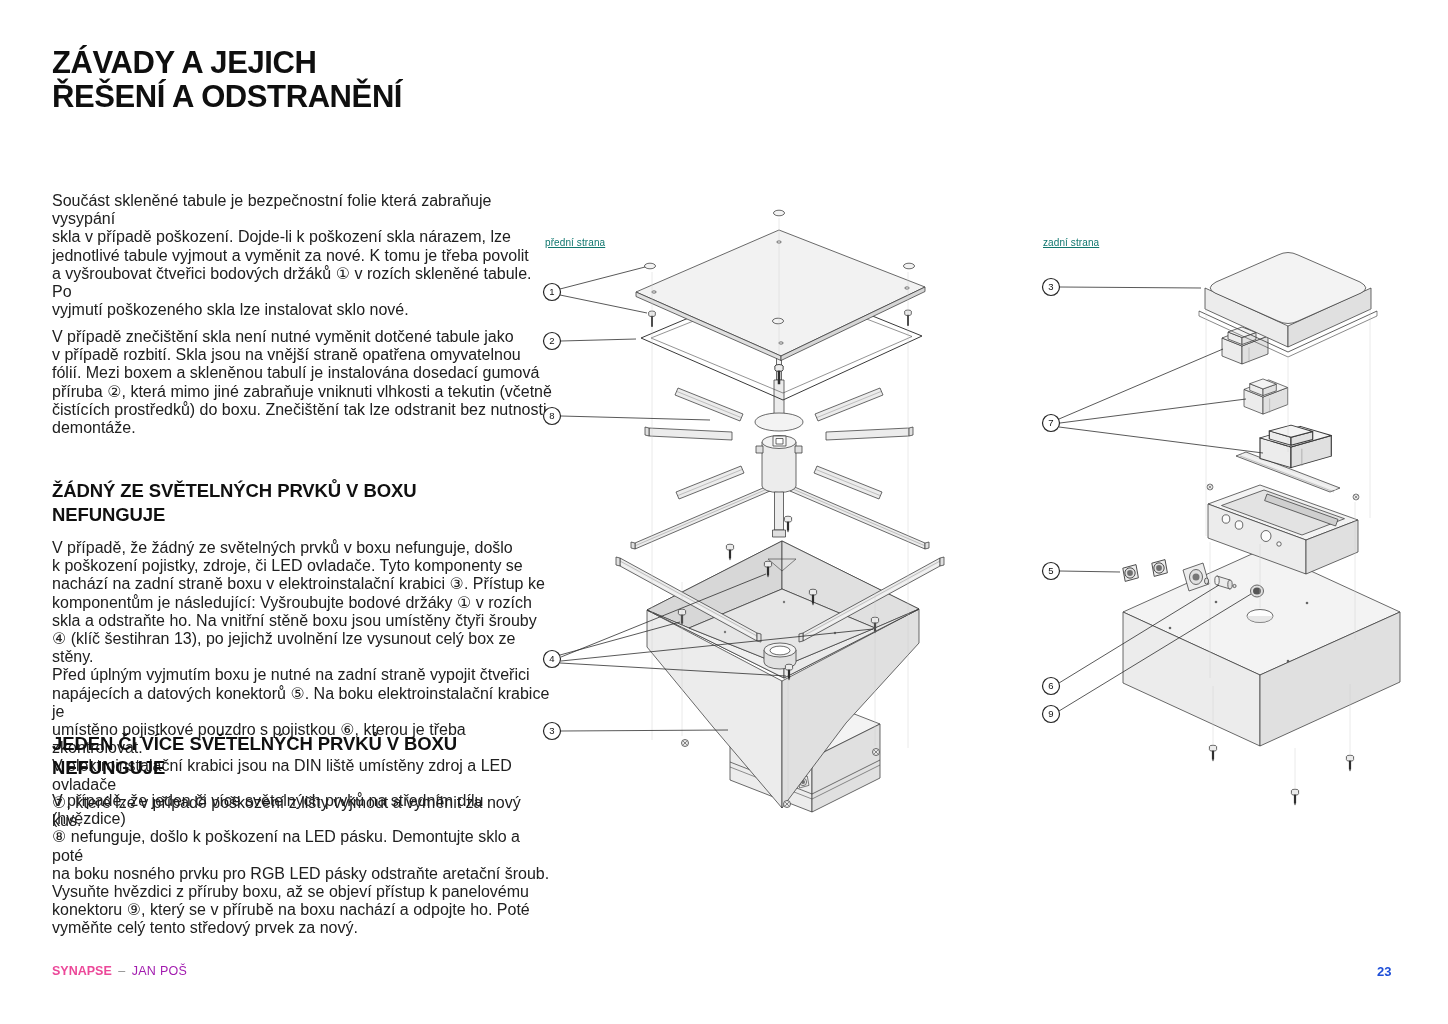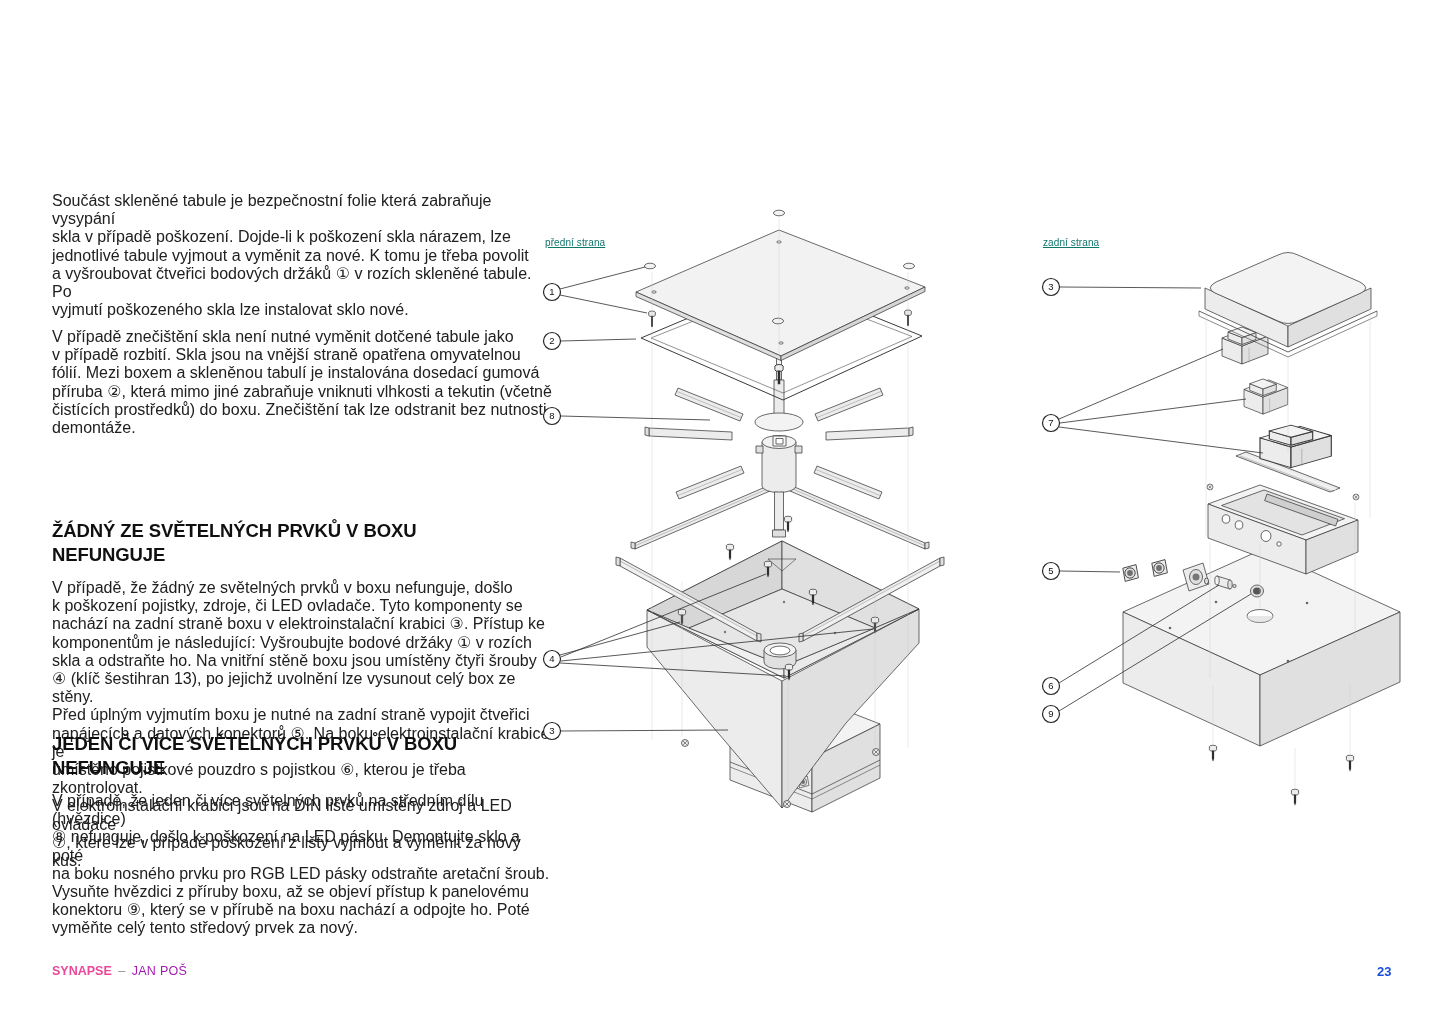--- a/index.html
+++ b/index.html
@@ -18,21 +18,21 @@
   .sec h2{
     margin:0 0 12px 0;font-size:18.5px;line-height:24px;font-weight:700;
     color:#101010;letter-spacing:-0.1px;white-space:pre-line;
   }
   .sec p,.note{
     margin:0;font-size:16px;line-height:18.2px;color:#202020;
     white-space:pre-line;letter-spacing:0px;
   }
   .s1{top:192px;}
   .s2{top:328px;}
-  .s3{top:479px;margin-top:40px;}
+  .s3{top:479px;}
   .s4{top:732px;}
   .note{position:absolute;left:52px;top:902px;width:500px;}
   .diagram-label{
     position:absolute;font-size:10px;color:#0f766e;letter-spacing:0.1px;text-decoration:underline;
   }
   .dl-front{left:545px;top:237px;}
   .dl-back{left:1043px;top:237px;}
   .diag{position:absolute;}
   .diag-front{left:535px;top:200px;width:420px;height:620px;}
   .diag-back{left:1020px;top:200px;width:425px;height:620px;}
@@ -49,20 +49,22 @@
   .gd{stroke:#c9c9c9;stroke-width:.55;opacity:.75;}
   .ldg path{stroke:#2e2e2e;stroke-width:.8;fill:none;}
   .cc{fill:#fff;stroke:#262626;stroke-width:1.2;}
   .ct{font-family:"Liberation Sans","DejaVu Sans",sans-serif;font-size:9.5px;fill:#111;text-anchor:middle;}
 </style>
 </head>
 <body>
 
 <div class="page">
 
+  <h1>ZÁVADY A JEJICH
+ŘEŠENÍ A ODSTRANĚNÍ</h1>
 
   <section class="sec s1">
     <p>Součást skleněné tabule je bezpečnostní folie která zabraňuje vysypání
 skla v případě poškození. Dojde-li k poškození skla nárazem, lze
 jednotlivé tabule vyjmout a vyměnit za nové. K tomu je třeba povolit
 a vyšroubovat čtveřici bodových držáků ① v rozích skleněné tabule. Po
 vyjmutí poškozeného skla lze instalovat sklo nové.</p>
   </section>
 
   <section class="sec s2">

